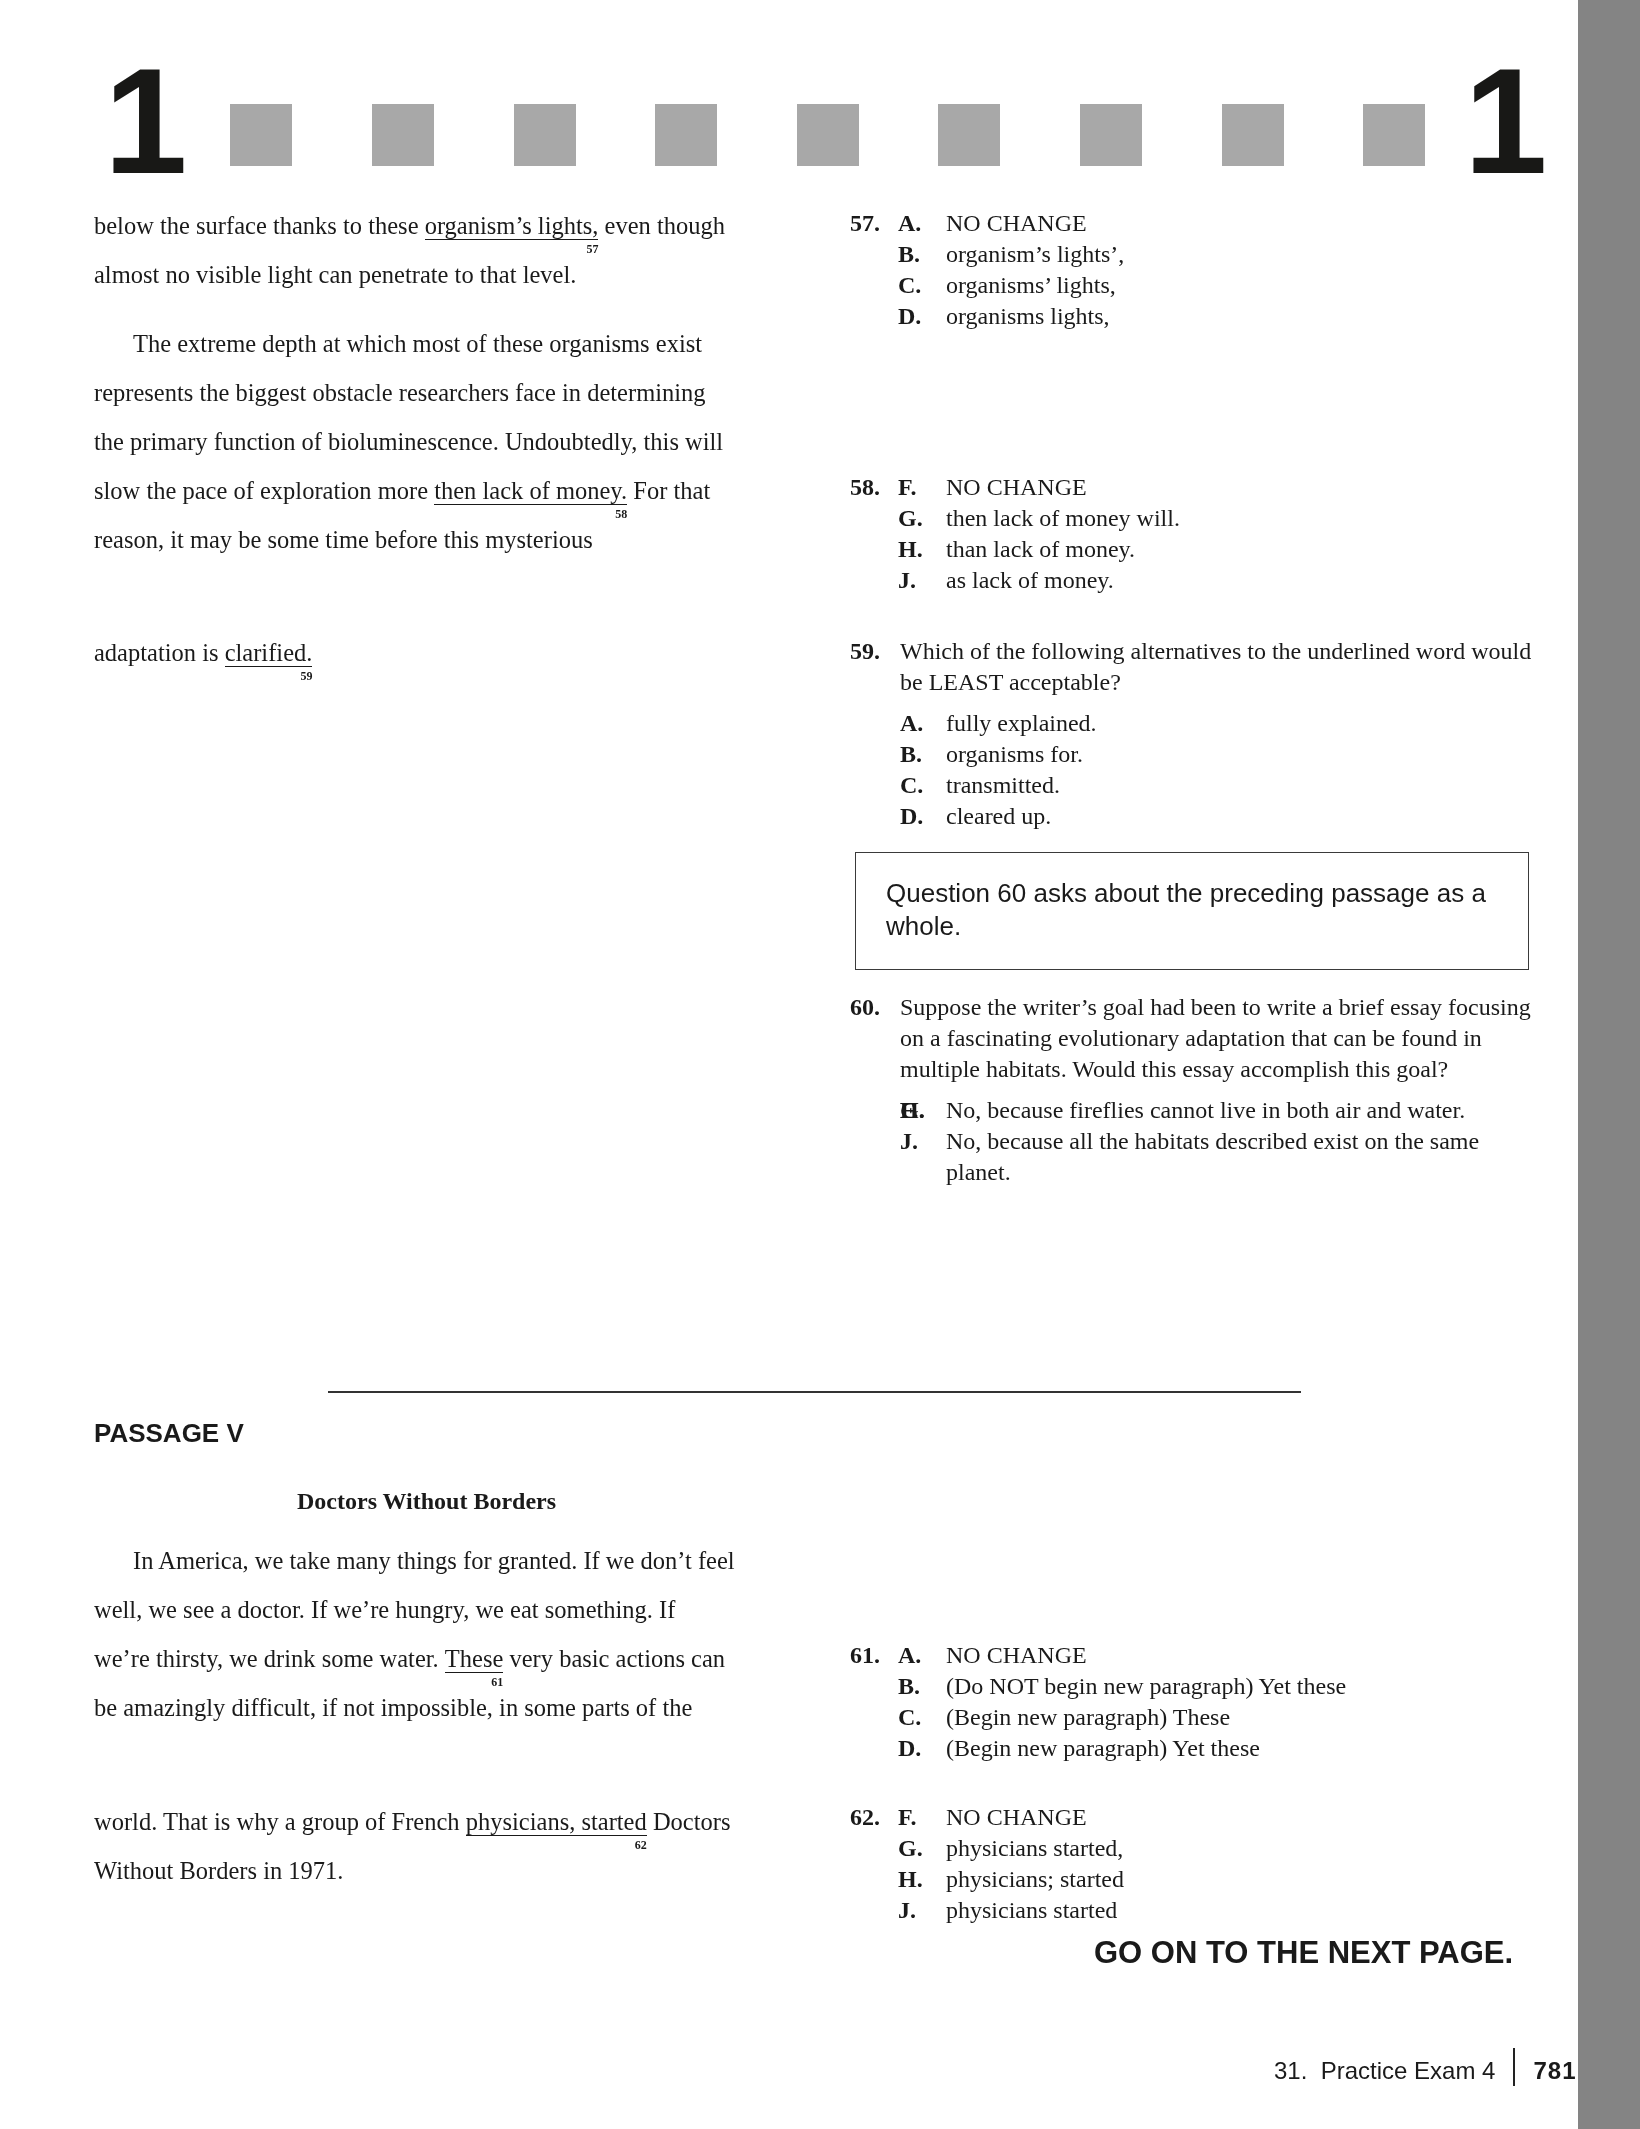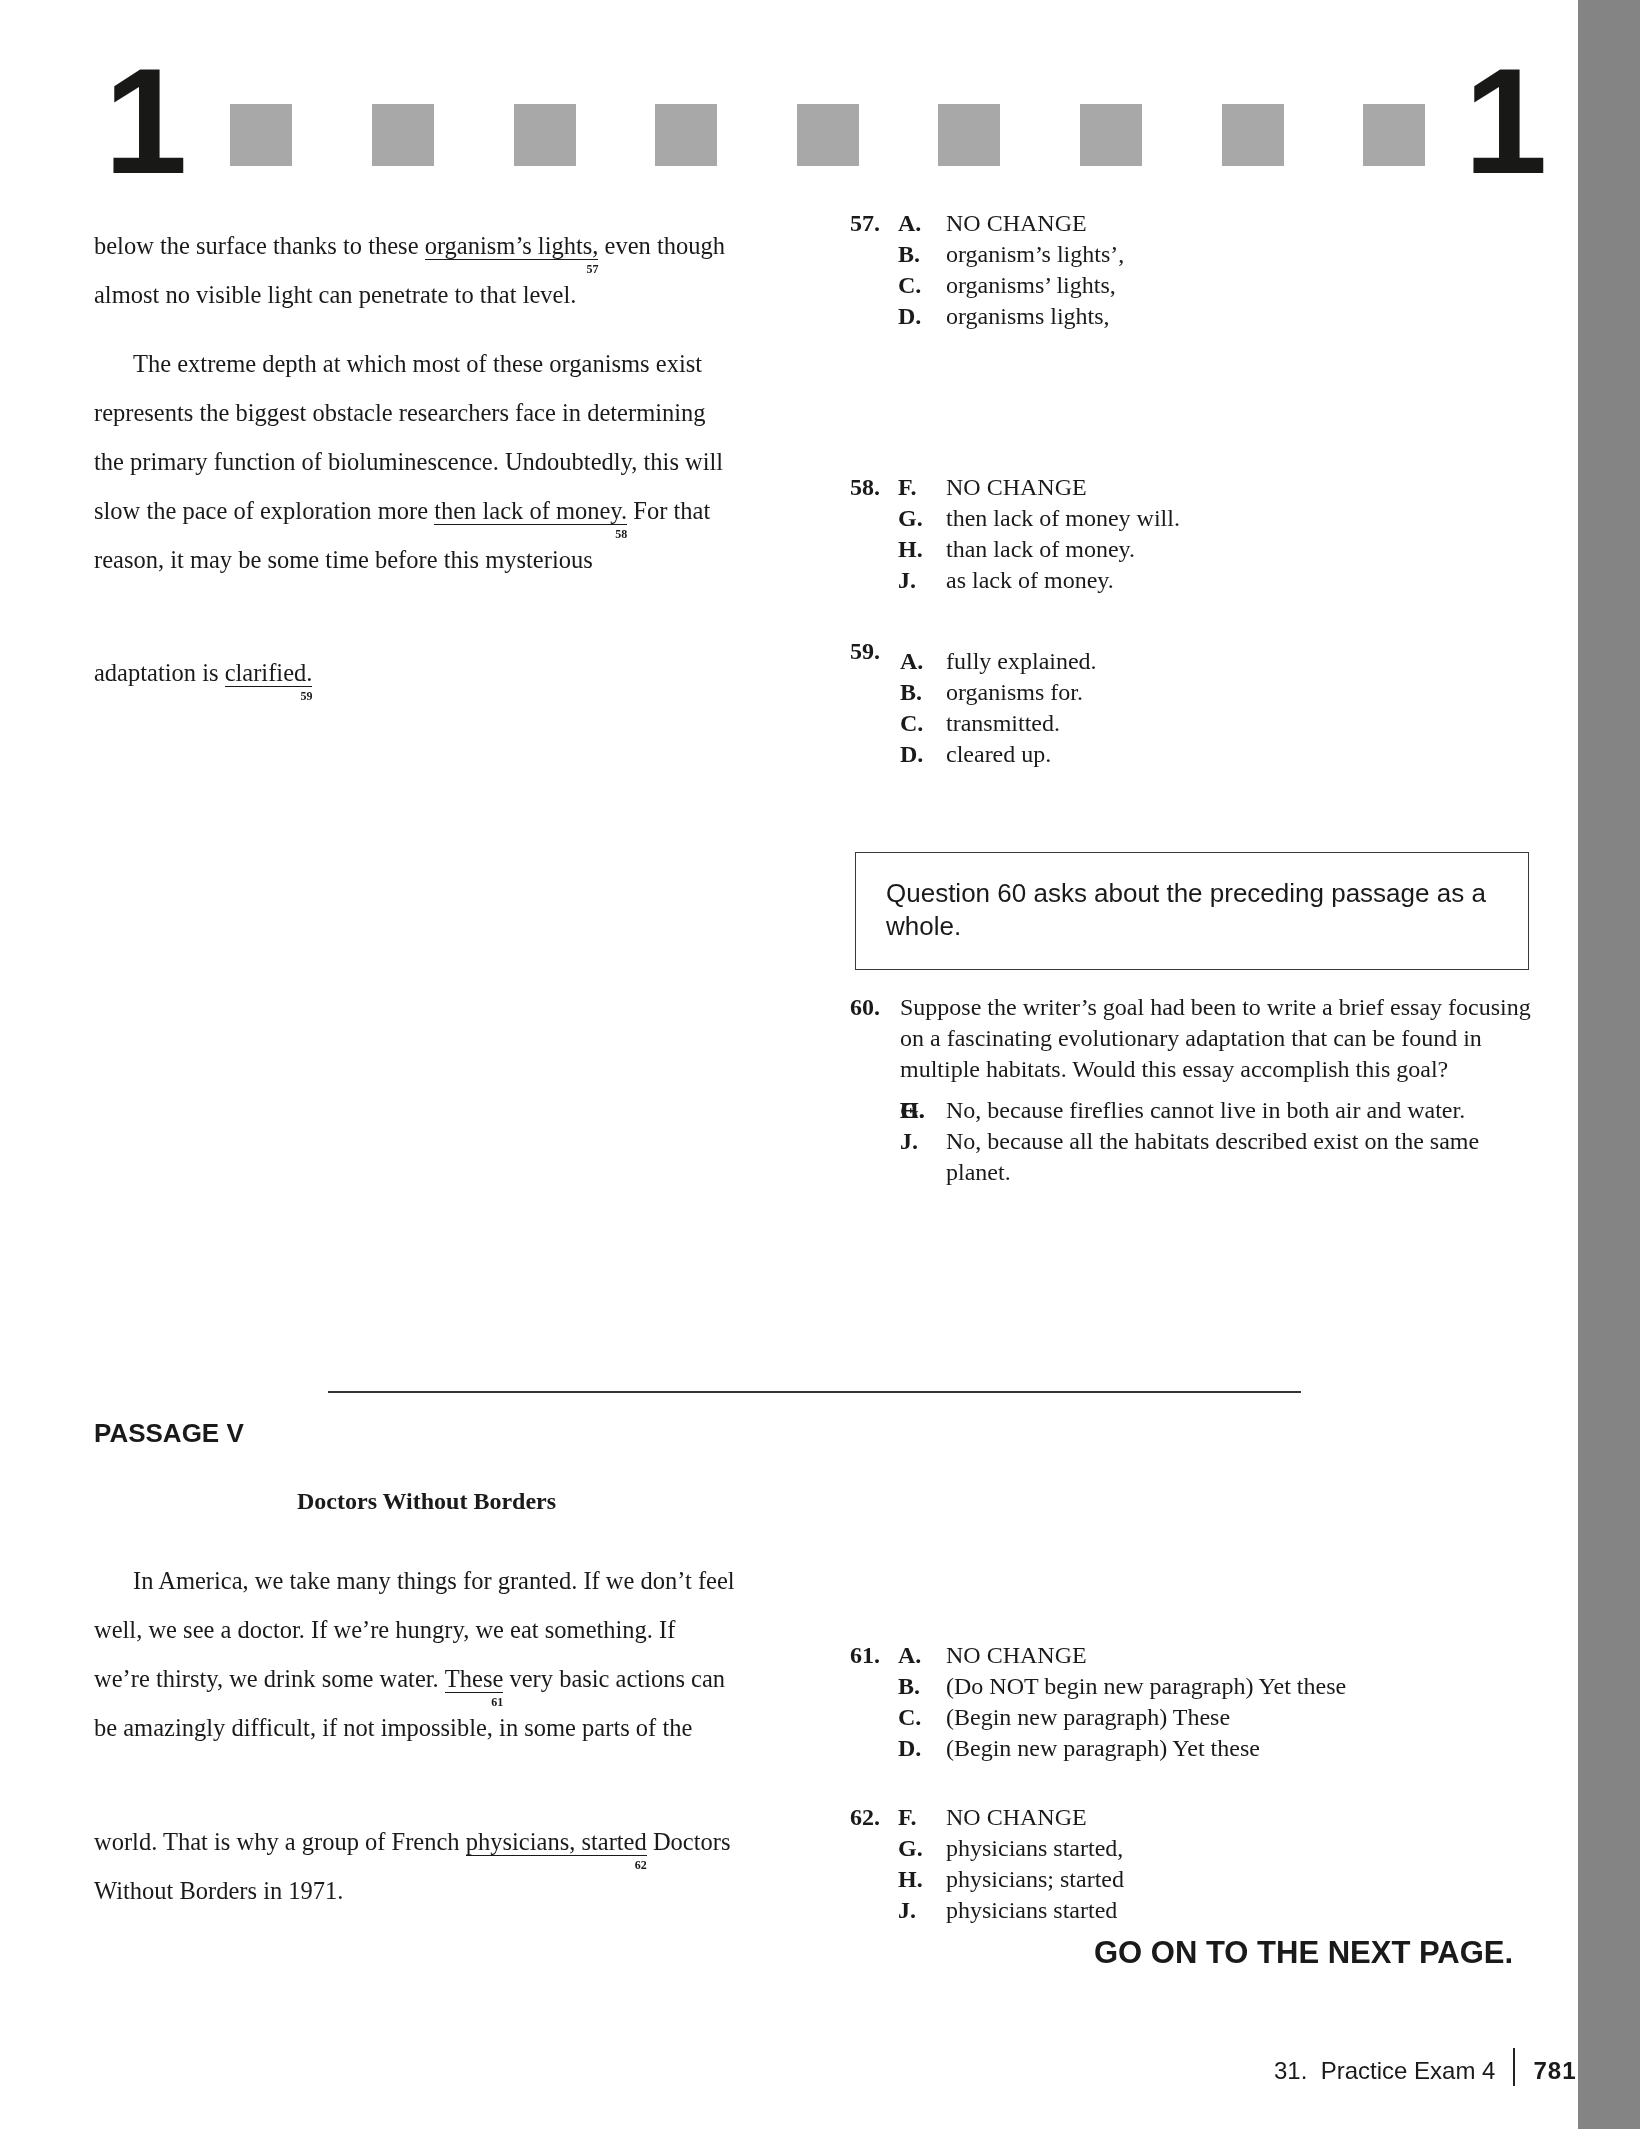--- a/index.html
+++ b/index.html
@@ -13,21 +13,21 @@
   
   .big-num {
     position: absolute; top: 56px; font-family: "Liberation Sans", "DejaVu Sans", sans-serif;
     font-weight: bold; font-size: 150px; line-height: 130px; color: #181816; letter-spacing: -4px;
   }
   .big-num.left { left: 104px; }
   .big-num.right { left: 1464px; }
   .sq { position: absolute; top: 104px; width: 62px; height: 62px; background: #a8a8a8; }
 
   
-  .ptext { position: absolute; left: 94px; font-size: 24.5px; line-height: 32px; white-space: nowrap; margin-top: 20px; }
+  .ptext { position: absolute; left: 94px; font-size: 24.5px; line-height: 32px; white-space: nowrap; }
   .ul { position: relative; display: inline-block; border-bottom: 1.6px solid #1a1a1a; line-height: 26px; }
   .ul .qn {
     position: absolute; left: 0; right: 0; top: 30px; text-align: right;
     font-size: 12px; font-weight: bold; line-height: 12px;
   }
 
   
   .q { position: absolute; left: 850px; font-size: 24px; line-height: 31px; }
   .q .num { position: absolute; left: 0; top: 0; font-weight: bold; }
   .q .opt { position: relative; padding-left: 96px; white-space: nowrap; }
@@ -105,20 +105,21 @@
 <div class="q" style="top:472px">
   <span class="num">58.</span>
   <div class="opt"><span class="lt">F.</span><span>NO CHANGE</span></div>
   <div class="opt"><span class="lt">G.</span><span>then lack of money will.</span></div>
   <div class="opt"><span class="lt">H.</span><span>than lack of money.</span></div>
   <div class="opt"><span class="lt">J.</span><span>as lack of money.</span></div>
 </div>
 
 <div class="q" style="top:636px">
   <span class="num">59.</span>
+  <div class="stem">Which of the following alternatives to the underlined word would be LEAST acceptable?</div>
   <div class="opts2">
     <div class="opt"><span class="lt">A.</span><span>fully explained.</span></div>
     <div class="opt"><span class="lt">B.</span><span>organisms for.</span></div>
     <div class="opt"><span class="lt">C.</span><span>transmitted.</span></div>
     <div class="opt"><span class="lt">D.</span><span>cleared up.</span></div>
   </div>
 </div>
 
 <div class="notice-box">Question 60 asks about the preceding passage as a whole.</div>
 

